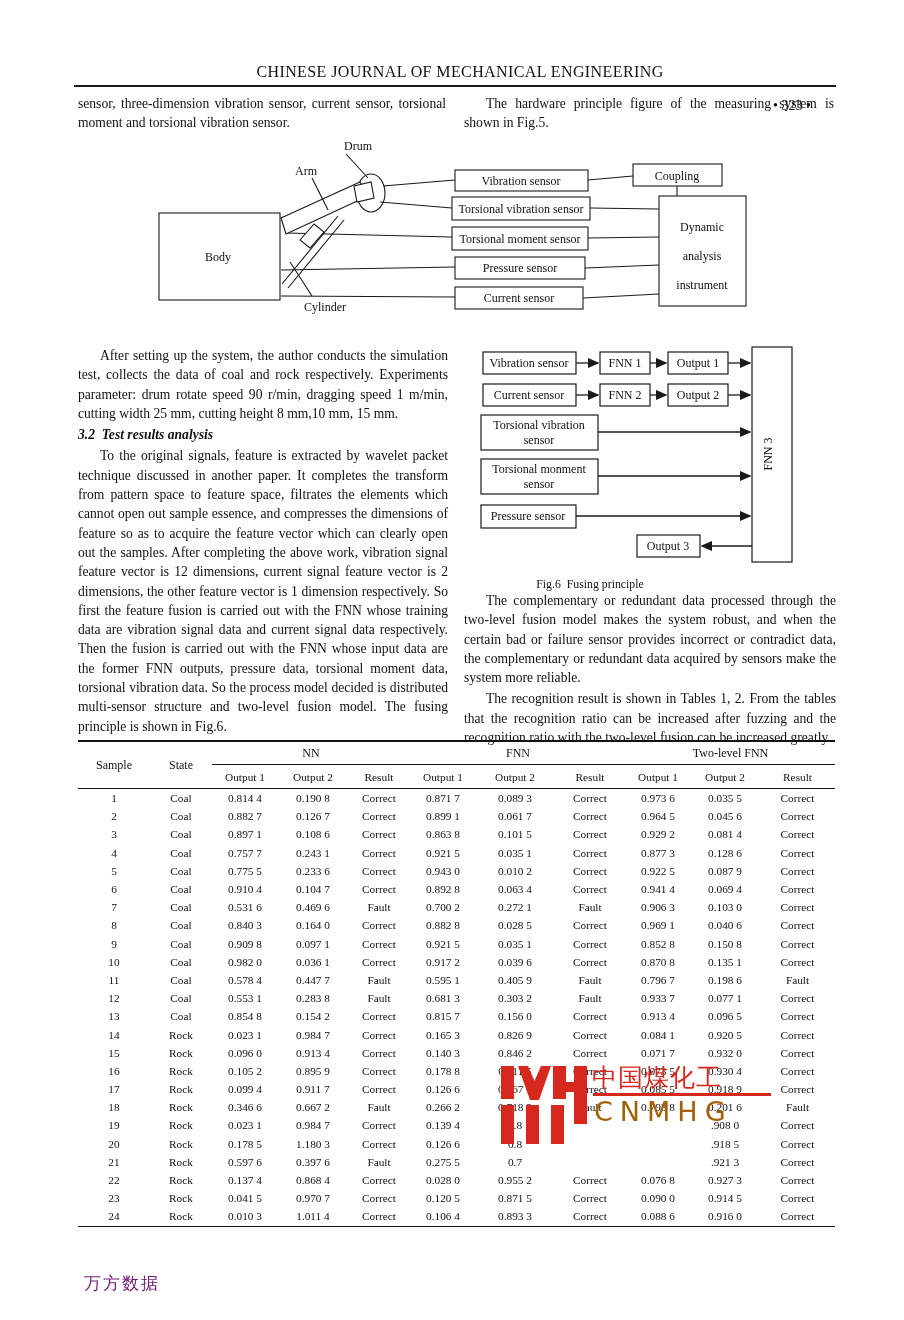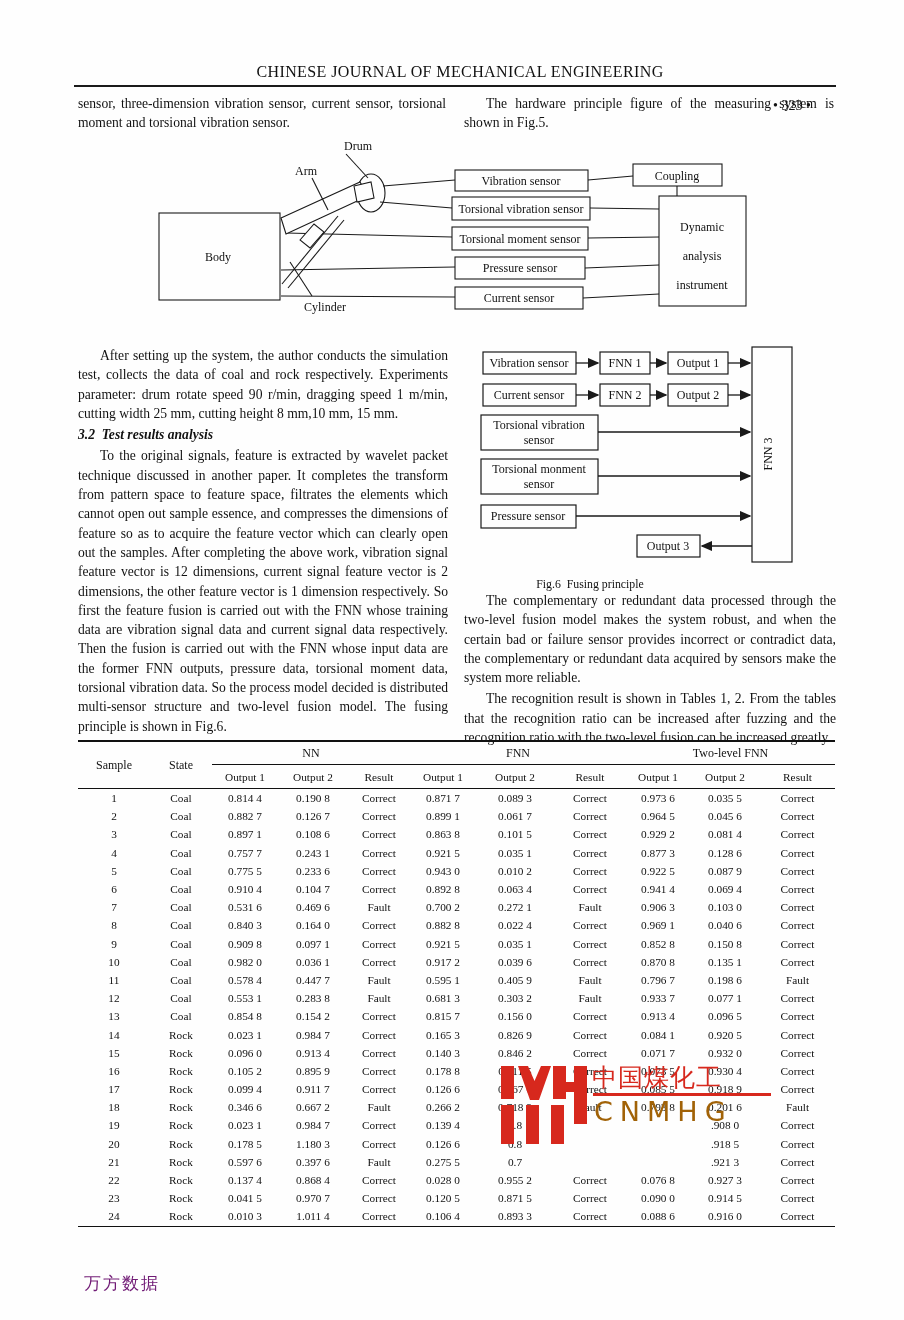--- a/index.html
+++ b/index.html
@@ -308,21 +308,21 @@
             <td>0.103 0</td>
             <td>Correct</td>
           </tr>
           <tr>
             <td>8</td>
             <td>Coal</td>
             <td>0.840 3</td>
             <td>0.164 0</td>
             <td>Correct</td>
             <td>0.882 8</td>
-            <td>0.022 4</td>
+            <td>0.028 5</td>
             <td>Correct</td>
             <td>0.969 1</td>
             <td>0.040 6</td>
             <td>Correct</td>
           </tr>
           <tr>
             <td>9</td>
             <td>Coal</td>
             <td>0.909 8</td>
             <td>0.097 1</td>

